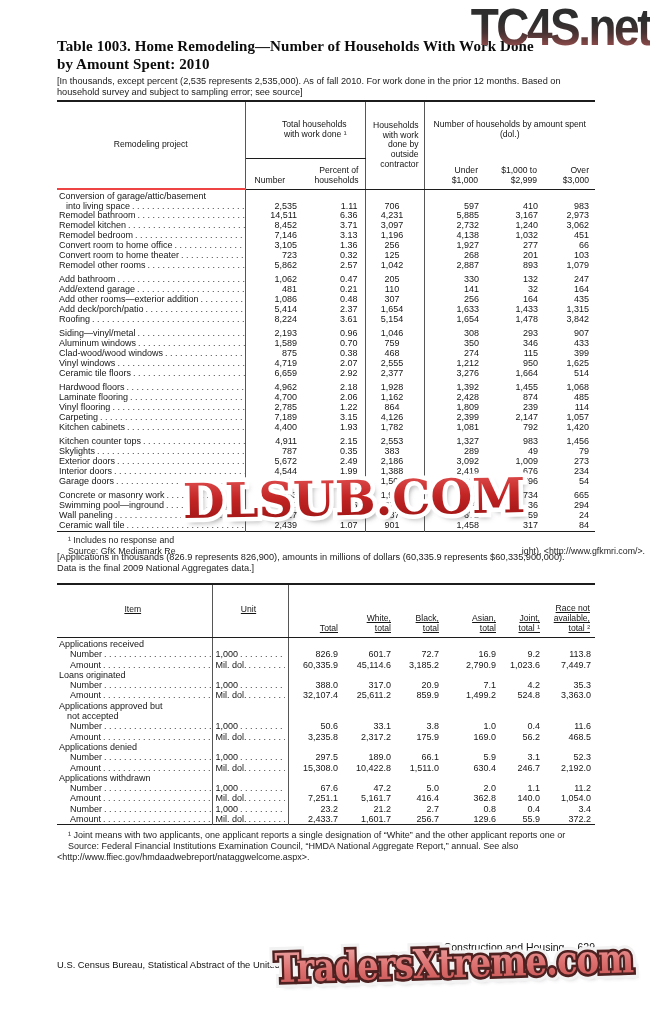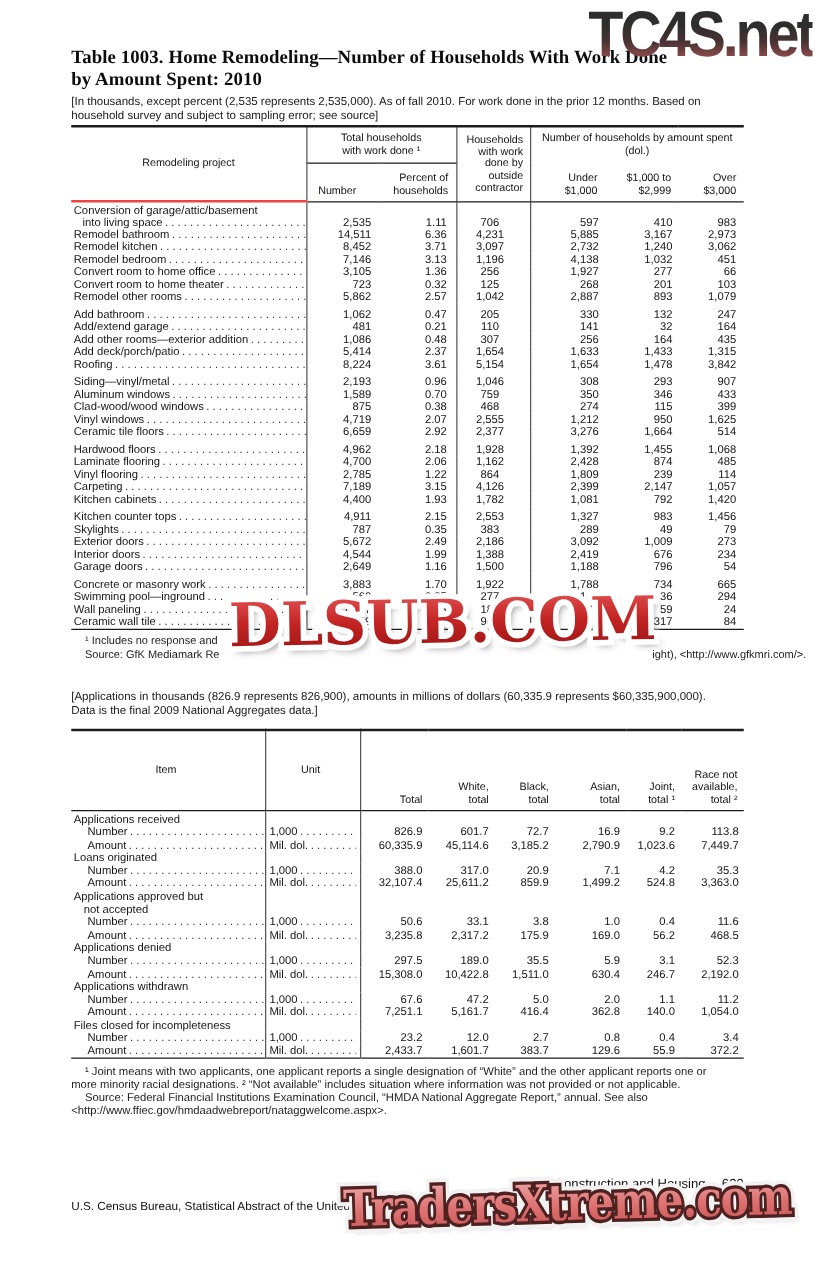--- a/index.html
+++ b/index.html
@@ -18,29 +18,29 @@
   table.stat { border-collapse:collapse; table-layout:fixed; width:538px; margin-top:2px;
                border-top:2.5px solid #1c1c1c; border-bottom:1.5px solid #1c1c1c; }
   .stat th { font-weight:normal; font-size:8.6px; line-height:9.8px; color:#141414; white-space:pre-line; }
   .v-r { border-right:1px solid #565656; }
   .v-lr { border-left:1px solid #565656; border-right:1px solid #565656; }
 
   
   .t1003 .r1 th { height:26px; }
   .t1003 .r2 th { height:31px; border-bottom:1px solid #1c1c1c;margin-top:47px; }
   .t1003 .proj-h   { text-align:center; vertical-align:middle; border-bottom:2px solid #ef4444; }
-  .t1003 .grp-total  { text-align:center; vertical-align:middle; border-bottom:1px solid #1c1c1c; padding:4px; }
+  .t1003 .grp-total  { text-align:right; vertical-align:middle; border-bottom:1px solid #1c1c1c; padding:18px; }
   .t1003 .contr-h  { text-align:right; vertical-align:middle; padding:2px 5px 2px 2px; border-bottom:1px solid #1c1c1c; }
   .t1003 .grp-amount { text-align:center; vertical-align:middle; padding:2px; }
   .t1003 .sub { text-align:right; vertical-align:bottom; padding:2px 6px 3px 2px; }
   .t1003 .number-h { text-align:left; padding-left:9px; }
 
   
-  .t1004 thead th { height:64px; border-bottom:1px solid #1c1c1c; text-align:right;
-                    vertical-align:bottom; padding:2px 5px 3px 2px; }
+  .t1004 thead th { height:53px; border-bottom:1px solid #1c1c1c; text-align:right;
+                    vertical-align:bottom; padding:2px 5px 3px 2px;text-decoration:underline; }
   .t1004 .item-h, .t1004 .unit-h { text-align:center; vertical-align:middle; }
 
   
   .stat tbody td { font-size:9px; vertical-align:bottom; color:#161616; }
   .t1003 tbody td { line-height:9.9px; }
   .t1004 tbody td { line-height:10.3px; }
   .stat td.num { text-align:right; }
   .t1003 td.c0 { padding-right:6px; } .t1003 td.c1 { padding-right:7px; }
   .t1003 td.c2 { padding-right:5px;text-align:center; } .t1003 td.c3 { padding-right:5px; }
   .t1003 td.c4 { padding-right:5px; } .t1003 td.c5 { padding-right:6px; }
@@ -803,21 +803,21 @@
                 </div>
               </td>
               <td class="unit v-r">
                 <div class="lab">
                   <span class="txt">1,000</span>
                   <span class="dots"></span>
                 </div>
               </td>
               <td class="num c0">297.5</td>
               <td class="num c1">189.0</td>
-              <td class="num c2">35.5</td>
+              <td class="num c2">66.1</td>
               <td class="num c3">5.9</td>
               <td class="num c4">3.1</td>
               <td class="num c5">52.3</td>
             </tr>
             <tr>
               <td class="item v-r">
                 <div class="lab ind">
                   <span class="txt">Amount</span>
                   <span class="dots"></span>
                 </div>
@@ -882,76 +882,63 @@
               </td>
               <td class="num c0">7,251.1</td>
               <td class="num c1">5,161.7</td>
               <td class="num c2">416.4</td>
               <td class="num c3">362.8</td>
               <td class="num c4">140.0</td>
               <td class="num c5">1,054.0</td>
             </tr>
             <tr>
               <td class="item v-r">
-                <div>Files closed for incompleteness</div>
-              </td>
-              <td class="unit v-r"></td>
-              <td class="num c0"></td>
-              <td class="num c1"></td>
-              <td class="num c2"></td>
-              <td class="num c3"></td>
-              <td class="num c4"></td>
-              <td class="num c5"></td>
-            </tr>
-            <tr>
-              <td class="item v-r">
                 <div class="lab ind">
                   <span class="txt">Number</span>
                   <span class="dots"></span>
                 </div>
               </td>
               <td class="unit v-r">
                 <div class="lab">
                   <span class="txt">1,000</span>
                   <span class="dots"></span>
                 </div>
               </td>
               <td class="num c0">23.2</td>
-              <td class="num c1">12.0</td>
+              <td class="num c1">21.2</td>
               <td class="num c2">2.7</td>
               <td class="num c3">0.8</td>
               <td class="num c4">0.4</td>
               <td class="num c5">3.4</td>
             </tr>
             <tr>
               <td class="item v-r">
                 <div class="lab ind">
                   <span class="txt">Amount</span>
                   <span class="dots"></span>
                 </div>
               </td>
               <td class="unit v-r">
                 <div class="lab">
                   <span class="txt">Mil. dol.</span>
                   <span class="dots"></span>
                 </div>
               </td>
               <td class="num c0">2,433.7</td>
               <td class="num c1">1,601.7</td>
-              <td class="num c2">383.7</td>
+              <td class="num c2">256.7</td>
               <td class="num c3">129.6</td>
               <td class="num c4">55.9</td>
               <td class="num c5">372.2</td>
             </tr>
           </tbody>
       </table>
 
       <div class="fnotes4">
         <div class="fn-indent">¹ Joint means with two applicants, one applicant reports a single designation of “White” and the other applicant reports one or</div>
-        <div>more minority racial designations. ² “Not available” includes situation where information was not provided or not applicable.</div>
         <div class="fn-indent">Source: Federal Financial Institutions Examination Council, “HMDA National Aggregate Report,” annual. See also</div>
         <div>&lt;http://www.ffiec.gov/hmdaadwebreport/nataggwelcome.aspx&gt;.</div>
       </div>
     </div>
   </div>
 
   <div class="footer-line">
     <span>Construction and Housing</span><span class="pgnum">629</span>
   </div>
   <div class="census">U.S. Census Bureau, Statistical Abstract of the United States: 2012</div>

